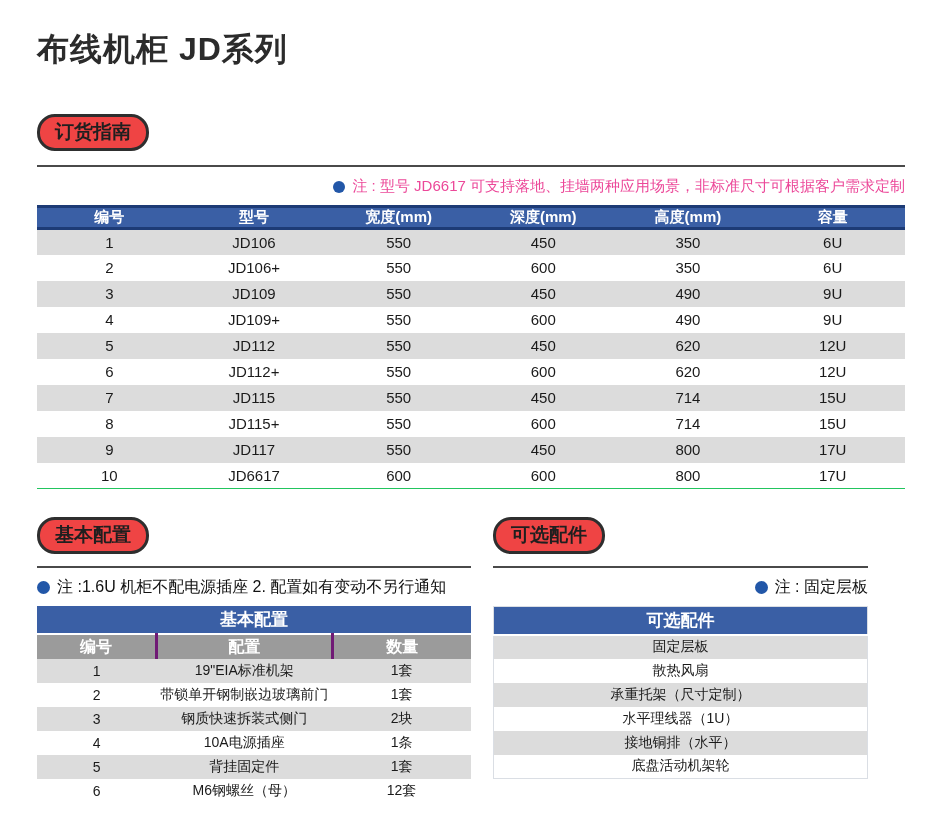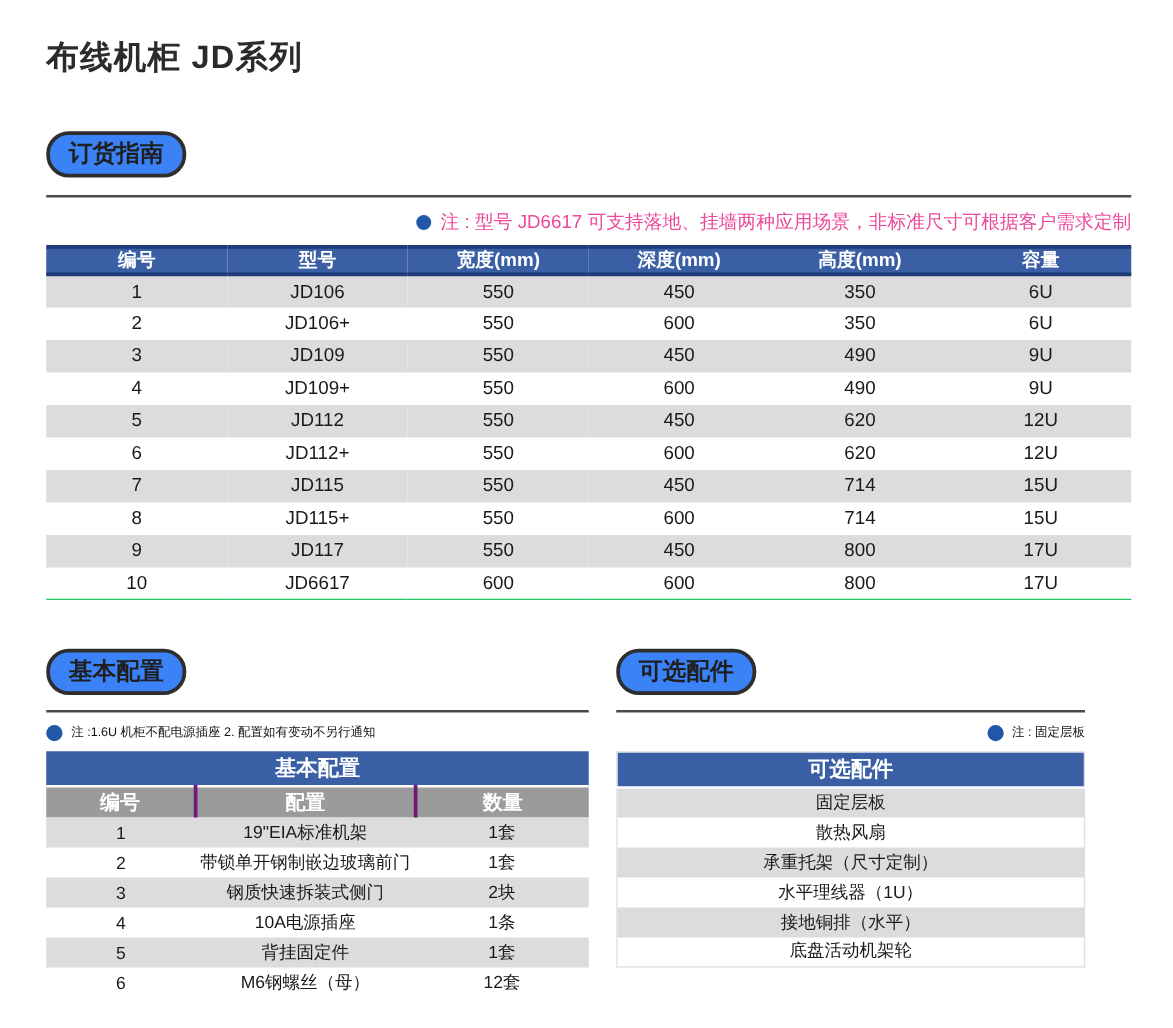--- a/index.html
+++ b/index.html
@@ -9,32 +9,32 @@
     background: #ffffff;
     font-family: "Liberation Sans", "DejaVu Sans", sans-serif;
     color: #1f1f1f;
     overflow: hidden;
   }
   .container { padding: 0 33px 0 37px; }
 
   
   .page-title {
     margin: 0; padding-top: 28px;
-    font-size: 26px; font-weight: bold; color: #2b2b2b;
+    font-size: 32px; font-weight: bold; color: #2b2b2b;
     letter-spacing: 1px;
   }
 
   
   .badge {
     display: inline-block;
     border: 3px solid #2e2e2e;
     border-radius: 18px;
     padding: 2px 15px 3px;
     font-size: 19px; font-weight: bold; color: #1f1f1f;
-    background: #3b82f6;
+    background: #ef4444;
   }
   .badge-ordering { margin-top: 42px; }
 
   
   .rule { border: none; border-top: 2px solid #4a4a4a; margin: 14px 0 0 0; }
 
   
   .note-row {
     display: flex; align-items: center;
     font-size: 15px; color: #ec4899;
@@ -57,25 +57,25 @@
     border-bottom: 3px solid #1d3b76;
   }
   .main-table td {
     height: 26px; padding: 0;
     text-align: center; font-size: 15px; color: #1a1a1a;
   }
   .main-table tbody tr:nth-child(odd) td { background: #dcdcdc; }
   .main-table tbody tr:last-child td { border-bottom: 1px solid #22c55e; }
 
   
-  .columns { display: flex; gap: 22px; margin-top: 39px; }
+  .columns { display: flex; gap: 22px; margin-top: 28px; }
   .col-left  { width: 434px; flex: none; }
   .col-right { width: 375px; flex: none; }
   .col-rule { border: none; border-top: 2px solid #4a4a4a; margin: 12px 0 0 0; }
-  .col-note { display: flex; align-items: center; font-size: 10px; margin: 9px 0 8px; color: #111; }
+  .col-note { display: flex; align-items: center; font-size: 16px; margin: 9px 0 8px; color: #111; }
   .col-note.note-right { justify-content: flex-end; }
   .col-note .bullet { width: 13px; height: 13px; }
 
   
   .tbl-title th {
     background: #3a5fa5; color: #fff;
     font-size: 17px; font-weight: bold;
     height: 28px; padding: 0;
     border-bottom: 2px solid #ffffff;
   }

